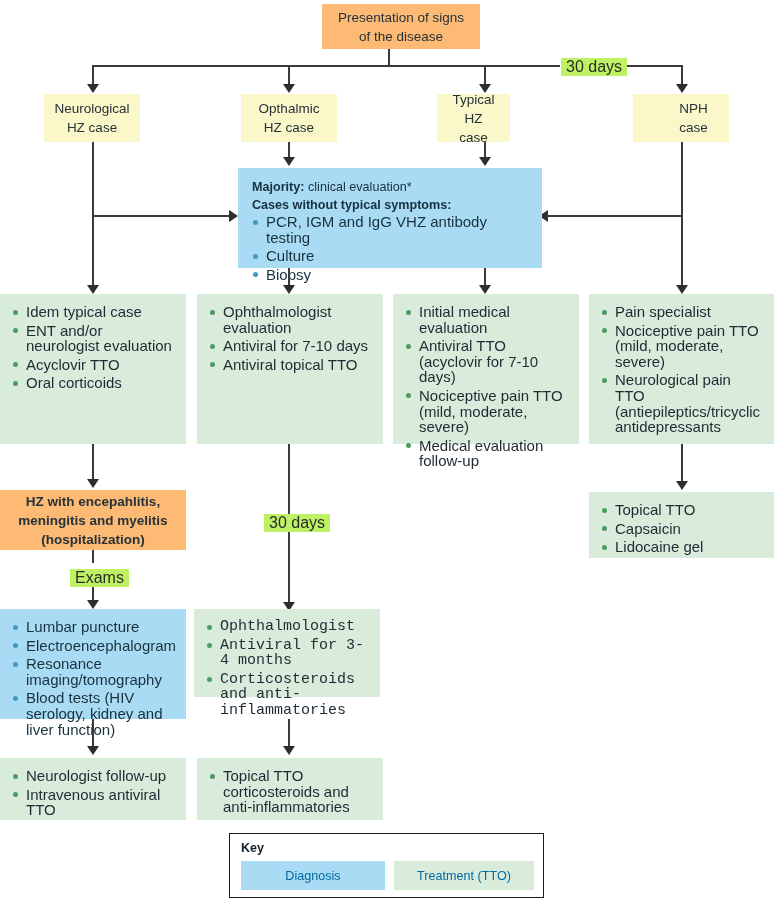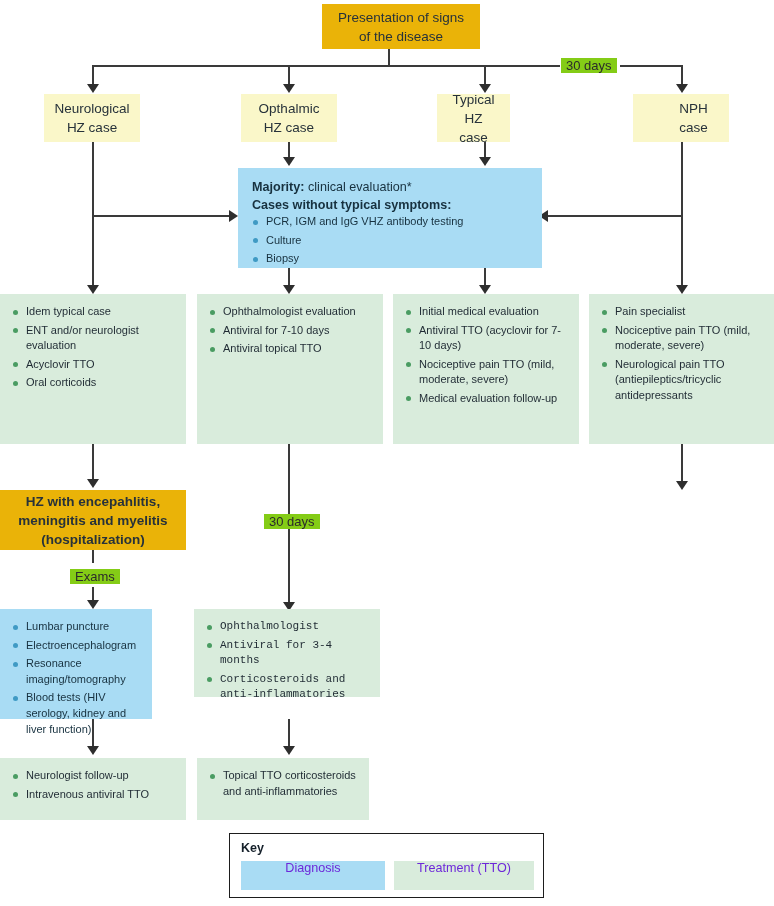--- a/index.html
+++ b/index.html
@@ -13,41 +13,41 @@
     font-family: "Liberation Sans", sans-serif;
     color: #1f2a33;
     overflow: hidden;
   }
   #stage { position: relative; width: 774px; height: 906px; }
 
   .box {
     position: absolute;
     padding: 10px 12px 10px 12px;
   }
-  .box.gray  { background: #eab308; }
+  .box.gray  { background: #fdba74; }
   .box.yellow{ background: #faf7c9; }
   .box.blue  { background: #a9dcf4; }
   .box.green { background: #d9ecdc; }
 
   .center-title {
     text-align: center;
     font-size: 13.5px;
     line-height: 19px;
     color: #27323a;
   }
   .center-title.bold { font-weight: bold; }
 
   ul.blist {
     list-style: none;
     margin: 0; padding: 0;
   }
   ul.blist li {
     position: relative;
     padding-left: 14px;
-    font-size: 11px;
+    font-size: 15px;
     line-height: 15.6px;
     margin-bottom: 3px;
     color: #1f2a33;
   }
   ul.blist li:before {
     content: "";
     position: absolute;
     left: 1px; top: 5.5px;
     width: 5px; height: 5px;
     border-radius: 50%;
@@ -89,44 +89,45 @@
   .arrow-left {
     position: absolute;
     width: 0; height: 0;
     border-top: 6px solid transparent;
     border-bottom: 6px solid transparent;
     border-right: 9px solid #2e2e2e;
   }
 
   .edge-label {
     position: absolute;
-    font-size: 13px;
+    font-size: 16px;
     color: #2b2b2b;
-    background: #84cc16;
+    background: #bef264;
     padding: 0 5px;
     white-space: nowrap;
   }
 
   
   #key-box {
     position: absolute;
     border: 1.6px solid #1d1d1d;
     background: #ffffff;
   }
   #key-title {
     font-size: 12.5px;
     font-weight: bold;
     color: #15202a;
   }
   .key-swatch {
     position: absolute;
     display: flex;
+    align-items: center;
     justify-content: center;
     font-size: 12.6px;
-    color: #6d28d9;
+    color: #0369a1;
   }
   .key-swatch.diag { background: #a9dcf4; }
   .key-swatch.treat{ background: #d9ecdc; }
 </style>
 </head>
 <body>
 
 <div id="stage">
 
   <div class="box gray" id="root-box" style="left:322px; top:4px; width:158px; height:45px; display:flex; align-items:center; justify-content:center;">
@@ -246,22 +247,29 @@
   <div class="vline" style="left:92px; top:587px; height:16px;"></div>
   <div class="arrow-down" style="left:87px; top:600px;"></div>
 
   <div class="vline" style="left:288px; top:444px; height:162px;"></div>
   <div class="edge-label" style="left:264px; top:514px;">30 days</div>
   <div class="arrow-down" style="left:283px; top:602px;"></div>
 
   <div class="vline" style="left:681px; top:444px; height:40px;"></div>
   <div class="arrow-down" style="left:676px; top:481px;"></div>
 
-
-  <div class="box blue" style="left:0px; top:609px; width:152px; height:110px;">
+  <div class="box green" style="left:589px; top:492px; width:185px; height:66px;">
+    <ul class="blist">
+      <li>Topical TTO</li>
+      <li>Capsaicin</li>
+      <li>Lidocaine gel</li>
+    </ul>
+  </div>
+
+  <div class="box blue" style="left:0px; top:609px; width:186px; height:110px;">
     <ul class="blist">
       <li>Lumbar puncture</li>
       <li>Electroencephalogram</li>
       <li>Resonance imaging/tomography</li>
       <li>Blood tests (HIV serology, kidney and liver function)</li>
     </ul>
   </div>
 
   <div class="box green" style="left:194px; top:609px; width:186px; height:88px;font-family:Liberation Mono, monospace;">
     <ul class="blist">
@@ -277,21 +285,21 @@
   <div class="vline" style="left:288px; top:719px; height:30px;"></div>
   <div class="arrow-down" style="left:283px; top:746px;"></div>
 
   <div class="box green" style="left:0px; top:758px; width:186px; height:62px;">
     <ul class="blist">
       <li>Neurologist follow-up</li>
       <li>Intravenous antiviral TTO</li>
     </ul>
   </div>
 
-  <div class="box green" style="left:197px; top:758px; width:172px; height:62px;">
+  <div class="box green" style="left:197px; top:758px; width:186px; height:62px;">
     <ul class="blist">
       <li>Topical TTO corticosteroids and anti-inflammatories</li>
     </ul>
   </div>
 
   <div id="key-box" style="left:229px; top:833px; width:315px; height:65px;">
     <div id="key-title" style="position:absolute; left:11px; top:7px;">Key</div>
     <div class="key-swatch diag" style="left:11px; top:27px; width:144px; height:29px;">
       <span>Diagnosis</span>
     </div>

